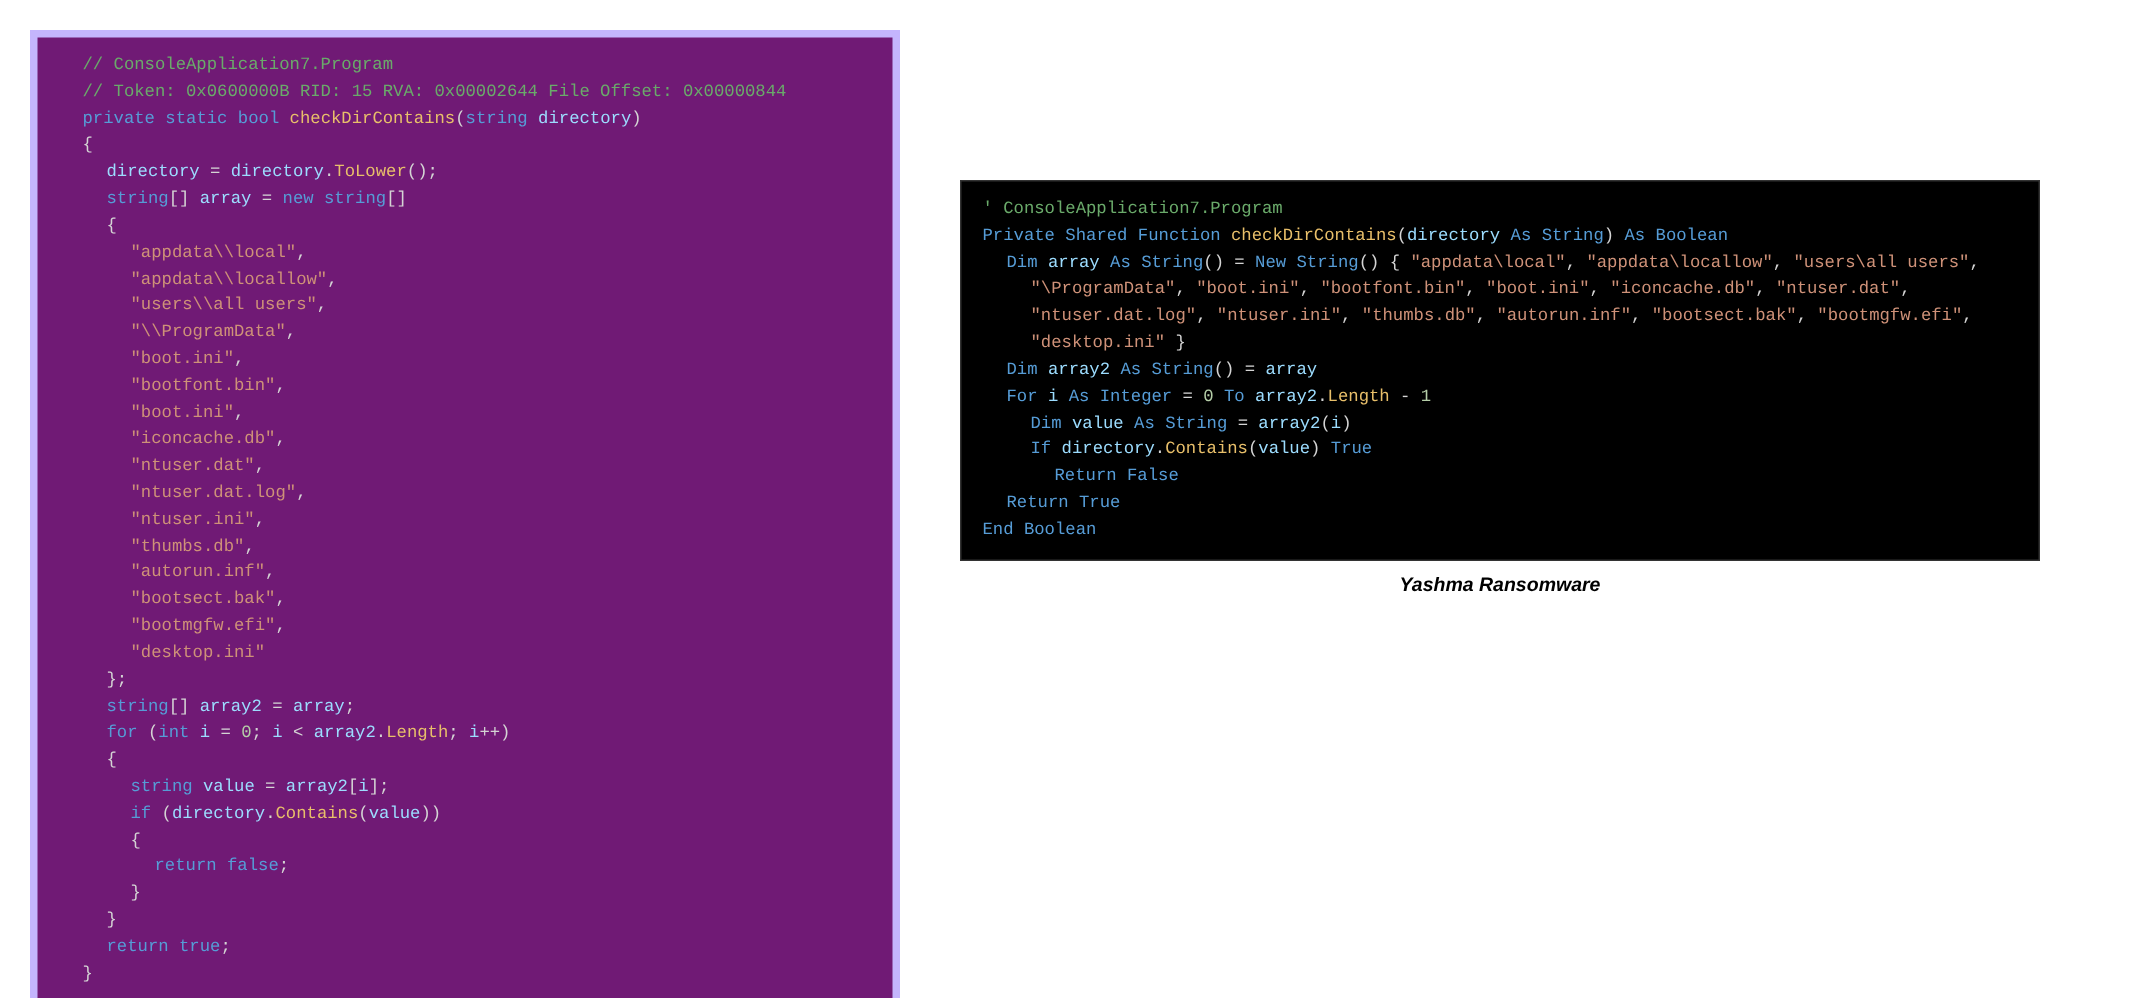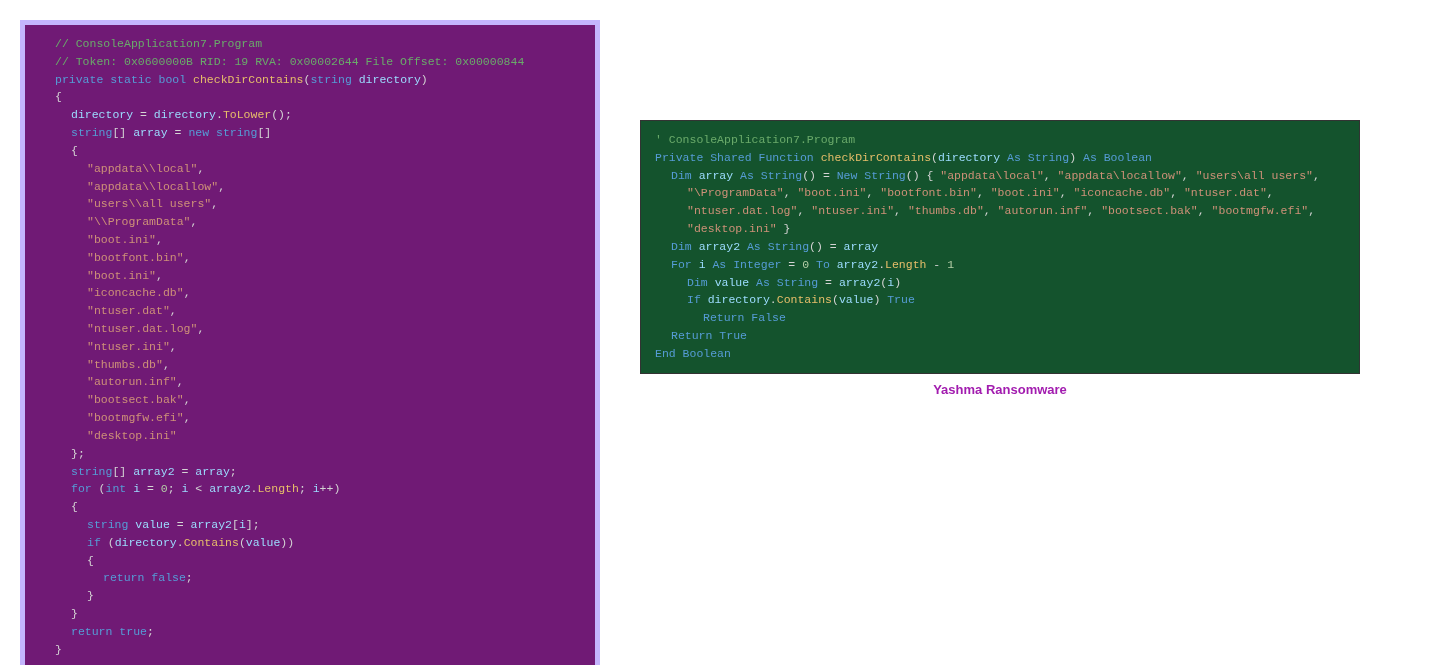--- a/index.html
+++ b/index.html
@@ -26,36 +26,37 @@
       background: #701a75;
       border: 5px solid #c4b5fd;
       padding: 10px 30px;
       font-size: 11.5px;
       line-height: 1.55;
       min-width: 580px;
       max-width: 620px;
     }
 
     .code-box-right {
-      background: #14532d;
+      background: #000000;
       border: 1px solid #333;
       padding: 10px 14px;
       font-size: 11.5px;
       line-height: 1.55;
       min-width: 720px;
       max-width: 760px;
     }
 
     .caption {
       margin-top: 8px;
       font-family: Arial, sans-serif;
       font-size: 13px;
       font-weight: bold;
-      color: #a21caf;
+      color: #000000;
       text-align: center;
+      font-style: italic;
     }
 
     
     .c-comment { color: #6aaa6a; }
     .c-keyword { color: #569cd6; }
     .c-string { color: #ce9178; }
     .c-number { color: #b5cea8; }
     .c-white { color: #d4d4d4; }
     .c-yellow { color: #e8bf6a; }
     .c-blue-light { color: #9cdcfe; }
@@ -77,21 +78,21 @@
   </style>
 </head>
 <body>
 
 <div class="code-panel">
   <div class="code-box">
     <div class="code-line">
       <span class="c-comment">// ConsoleApplication7.Program</span>
     </div>
     <div class="code-line">
-      <span class="c-comment">// Token: 0x0600000B RID: 19 RVA: 0x00002644 File Offset: 0x00000844</span>
+      <span class="c-comment">// Token: 0x0600000B RID: 15 RVA: 0x00002644 File Offset: 0x00000844</span>
     </div>
     <div class="code-line">
       <span class="c-keyword">private</span><span class="c-white"> </span><span class="c-keyword">static</span><span class="c-white"> </span><span class="c-keyword">bool</span><span class="c-white"> </span><span class="c-yellow">checkDirContains</span><span class="c-white">(</span><span class="c-keyword">string</span><span class="c-white"> </span><span class="c-blue-light">directory</span><span class="c-white">)</span>
     </div>
     <div class="code-line">
       <span class="c-white">{</span>
     </div>
     <div class="code-line indent1">
       <span class="c-blue-light">directory</span><span class="c-white"> = </span><span class="c-blue-light">directory</span><span class="c-white">.</span><span class="c-yellow">ToLower</span><span class="c-white">();</span>
     </div>

